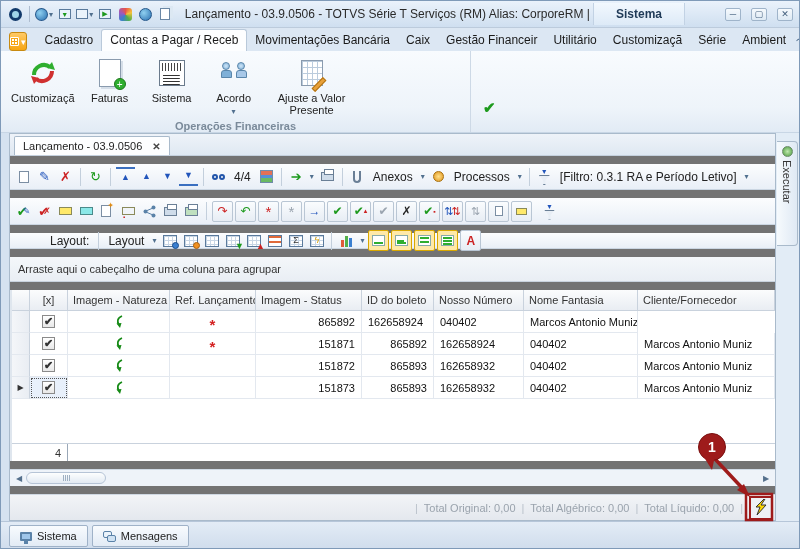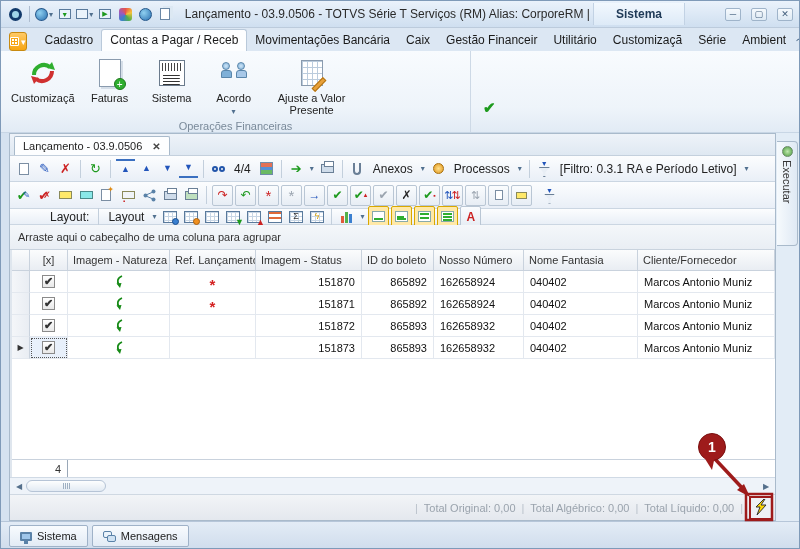--- a/index.html
+++ b/index.html
@@ -35,40 +35,40 @@
   .mtab.active { background:#fdfeff; border:1px solid #b9c9da; border-bottom:none; border-radius:3px 3px 0 0; }
   .menu-right { margin-left:auto; display:flex; align-items:center; gap:7px; padding-bottom:3px; }
   .mi { font-size:10px; color:#49698a; display:inline-flex; align-items:center; }
 
   
   .ribbon { height:82px; background:linear-gradient(#f8fbfe,#eef4fa 70%,#e2ebf5); border-bottom:1px solid #c8d6e5; display:flex; }
   .rgroup { position:relative; width:470px; border-right:1px solid #cdd9e6; display:flex; flex-direction:column; }
   .rbuttons { flex:1; display:flex; align-items:flex-start; padding:4px 2px 0 6px; }
   .rbtn { min-width:62px; padding:2px 4px; display:flex; flex-direction:column; align-items:center; gap:3px; font-size:11px; color:#222; text-align:center; }
   .rbtn .bicon { width:32px; height:32px; display:flex; align-items:center; justify-content:center; }
-  .rgrouplabel { text-align:center; font-size:11px; color:#7a8a9a; padding:2px 0 3px; }
+  .rgrouplabel { text-align:center; font-size:11px; color:#7a8a9a; padding:2px 0 3px;font-weight:bold; }
   .rcheckzone { display:flex; align-items:center; gap:6px; padding:32px 0 0 12px; font-size:11px; color:#222; white-space:nowrap; }
   .bigcheck { color:#1d9a1d; font-size:15px; font-weight:bold; }
   .docshape { width:22px;height:28px;background:#fff;border:1px solid #8a9bae; position:relative; box-shadow:2px 2px 0 #d5dee8; }
   .plusbadge { position:absolute; right:-6px; bottom:-4px; width:12px;height:12px;border-radius:50%;background:#2fae2f;color:#fff;font-size:10px;line-height:12px;text-align:center;border:1px solid #1d7a1d; }
   .barcode { width:26px;height:26px;background:#fff;border:1px solid #6a7a8c;
     background-image:repeating-linear-gradient(#333 0 1px,transparent 1px 3px); background-size:70% 60%; background-repeat:no-repeat; background-position:3px 14px; position:relative; }
   .barcode:before { content:""; position:absolute; left:2px; top:2px; width:20px; height:8px;
     background:repeating-linear-gradient(90deg,#444 0 1px,transparent 1px 3px); }
   .people { position:relative; width:30px; height:26px; }
   .person { position:absolute; width:11px; height:16px; }
   .person i { display:block; width:8px;height:8px;border-radius:50%;background:radial-gradient(#cfe6f8,#7fb0d8); margin:0 auto; border:1px solid #5a86ab; }
   .person b { display:block; width:11px;height:8px;border-radius:3px 3px 0 0;background:#7fb0d8;border:1px solid #5a86ab; }
   .calc { width:22px;height:26px;background:#fff;border:1px solid #8a9bae;
     background-image:linear-gradient(#bcd 1px,transparent 1px),linear-gradient(90deg,#bcd 1px,transparent 1px); background-size:5px 6px; position:relative; }
   .calc:after { content:""; position:absolute; right:-5px; bottom:-2px; width:14px; height:3px; background:#e8a13a; transform:rotate(-45deg); border:1px solid #b27313; }
 
   
   .main { display:flex; height:388px; }
-  .doc { width:768px; margin-left:8px; background:#a21caf; border:1px solid #a9bacb; border-right:none; display:flex; flex-direction:column; }
+  .doc { width:768px; margin-left:8px; background:#737373; border:1px solid #a9bacb; border-right:none; display:flex; flex-direction:column;gap:8px; }
   .rstrip { width:24px; background:#e2ecf6; border-left:1px solid #a9bacb; position:relative; }
   .exectab { position:absolute; top:8px; left:1px; width:21px; height:105px; background:linear-gradient(90deg,#f6fafd,#dfe9f4);
     border:1px solid #a9bacb; border-left:none; border-radius:0 4px 4px 0; display:flex; flex-direction:column; align-items:center; padding-top:4px; gap:3px; }
   .gear { width:11px;height:11px;border-radius:50%;background:radial-gradient(#bfe8b0,#4a9a3a);border:1px solid #6a8a6a; }
   .vtext { writing-mode:vertical-rl; font-size:11px; color:#333; }
 
   
   .doctabs { height:22px; background:linear-gradient(#eef3f9,#dfe8f2); border-bottom:1px solid #c4d0dd; display:flex; align-items:flex-end; padding-left:4px; }
   .doctab { background:#fdfeff; border:1px solid #a9bacb; border-bottom:none; border-radius:2px 2px 0 0;
     font-size:11px; color:#222; padding:3px 8px; display:flex; gap:10px; align-items:center; }
@@ -505,21 +505,20 @@
             </span>
           <span class="gcell cent">
               <svg width="10" height="14" viewBox="0 0 10 14">
                 <path d="M8 1 C3 3 3 7 5 10" fill="none" stroke="#178a17" stroke-width="1.8"></path>
                 <path d="M2.5 8.5 L6 13 L7.5 8 Z" fill="#178a17"></path>
               </svg>
             </span>
           <span class="gcell cent">
               <span class="ast">*</span>
             </span>
-          <span class="gcell num">151870</span>
           <span class="gcell num">865892</span>
           <span class="gcell">162658924</span>
           <span class="gcell">040402</span>
           <span class="gcell">Marcos Antonio Muniz</span>
         </div>
 
         <div class="grow gdata">
           <span class="gutter"></span>
           <span class="gcell cent">
               <span class="cb">✔</span>

